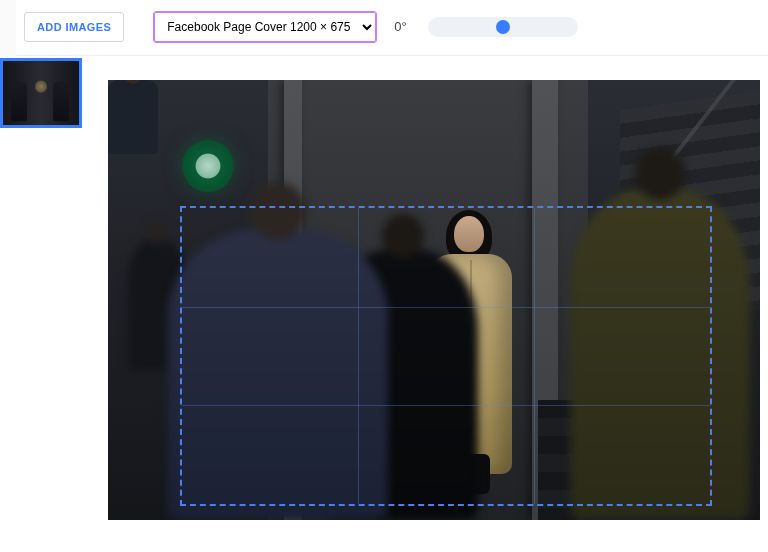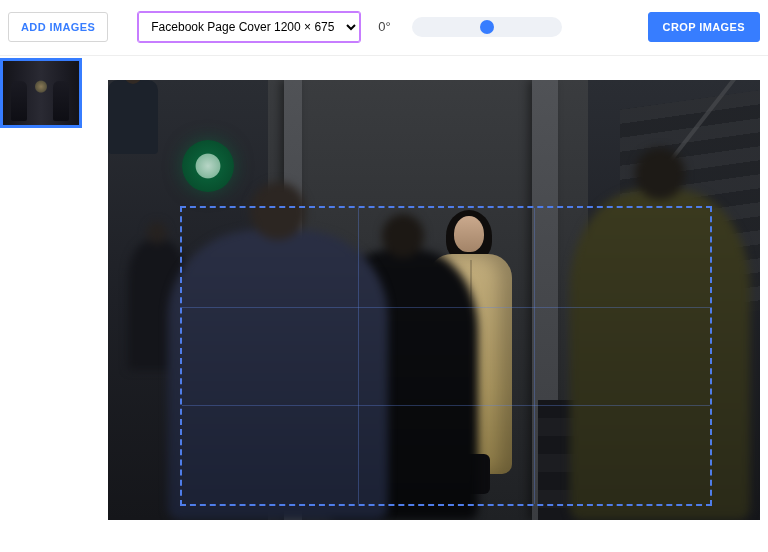--- a/index.html
+++ b/index.html
@@ -11,20 +11,21 @@
     overflow: hidden;
   }
   .toolbar {
     display: flex;
     align-items: center;
     padding: 14px 8px 16px 8px;
     gap: 12px;
     background: #fff;
     border-bottom: 1px solid #eee;
     height: 56px;
+    margin-left: 16px;
   }
   .btn {
     border: 1px solid #d6d6d6;
     background: #fff;
     color: #377dff;
     font-size: 11px;
     font-weight: 700;
     letter-spacing: 0.4px;
     padding: 8px 12px;
     border-radius: 3px;
@@ -316,21 +317,20 @@
 
   <select class="preset-select">
     <option>Facebook Page Cover 1200 × 675</option>
   </select>
 
   <div class="rotate-group">
     <span class="rotate-label">0°</span>
     <input type="range" class="slider" value="0" min="-180" max="180" style="">
   </div>
 
-  <button class="btn btn-primary">CROP IMAGES</button>
 </div>
 
 <div class="content">
   <div class="thumbs">
     <div class="thumb">
       <div class="thumb-inner"></div>
     </div>
   </div>
 
   <div class="canvas-wrap">

